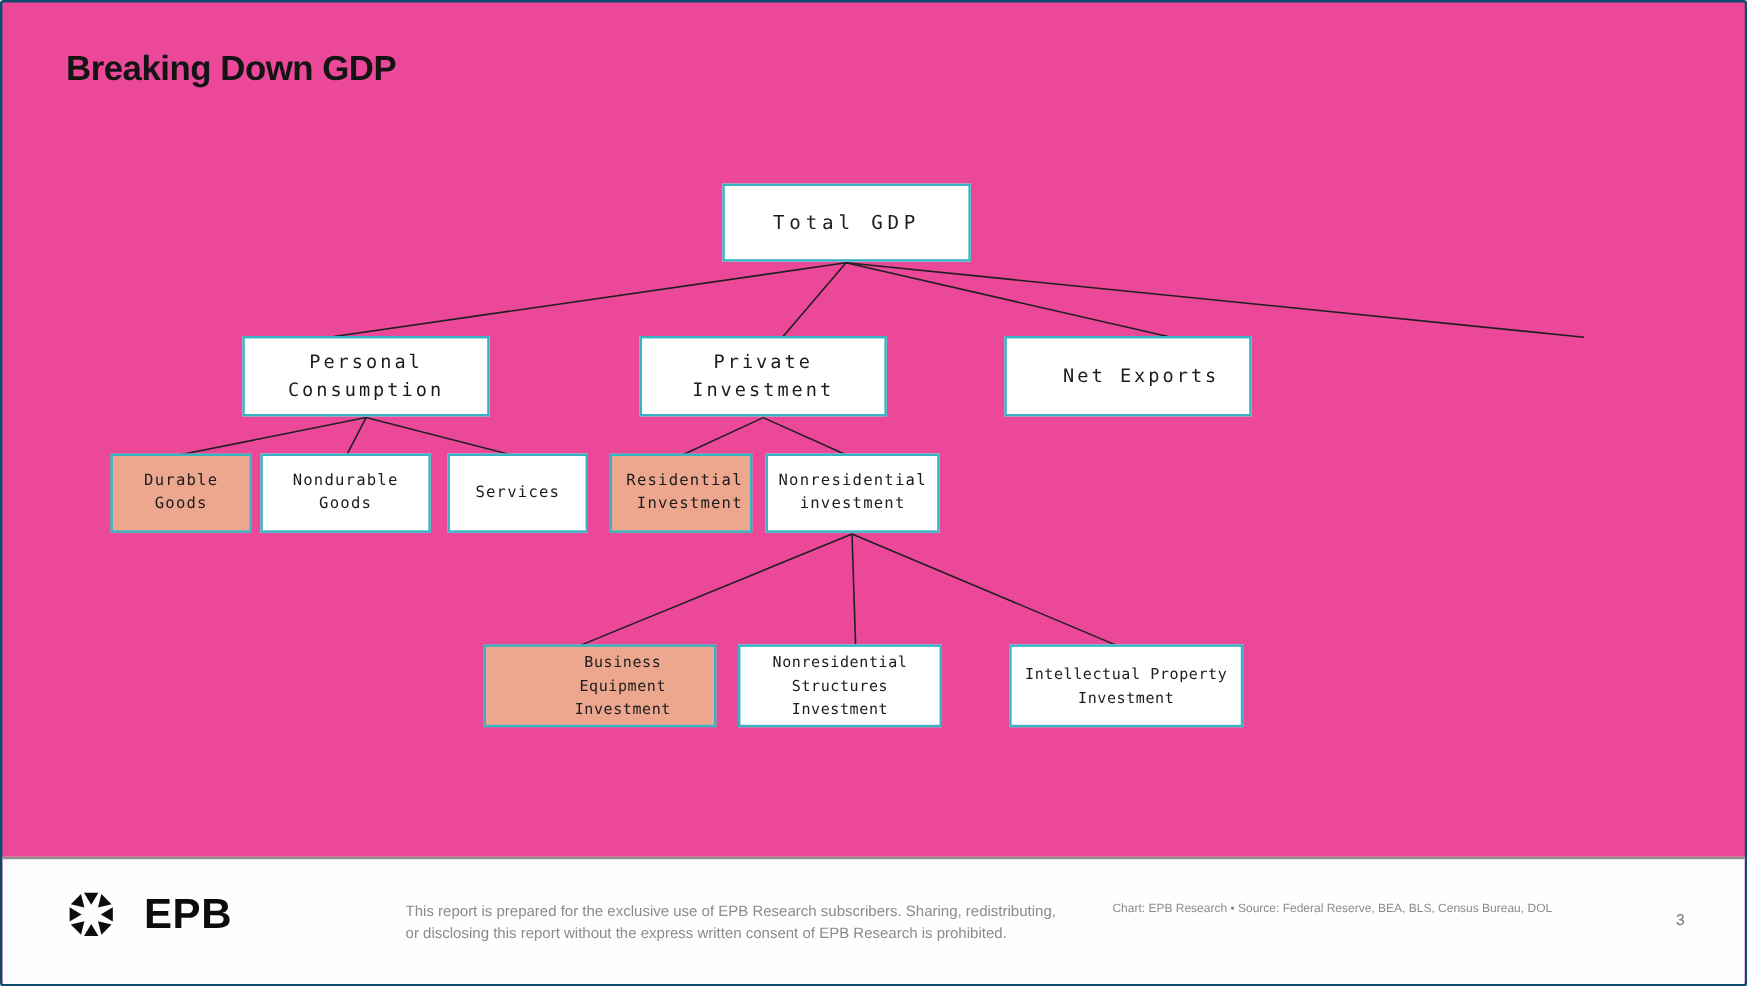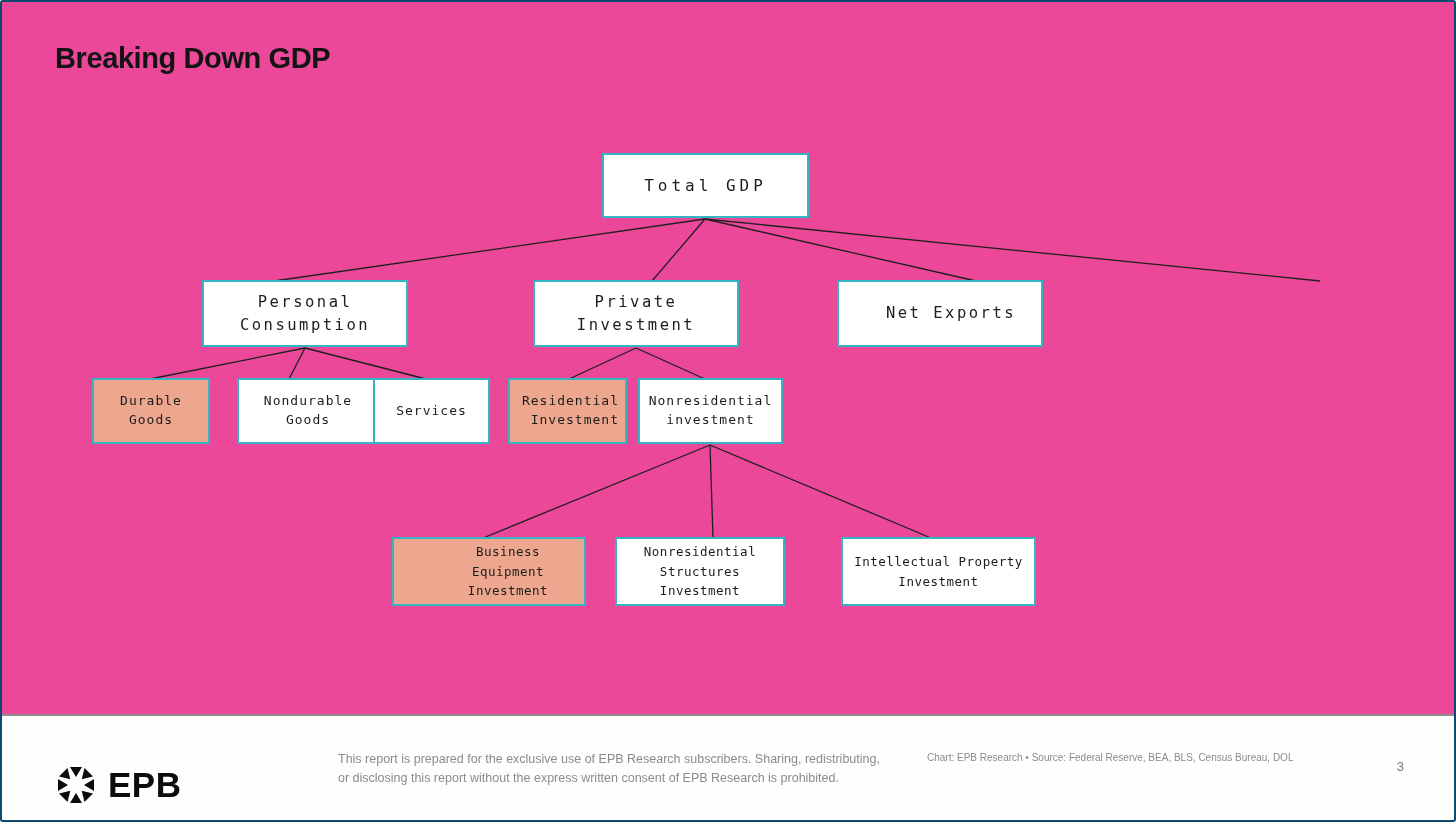--- a/index.html
+++ b/index.html
@@ -37,21 +37,21 @@
   .lv4 { font-size: 12.5px; letter-spacing: 0.5px; line-height: 1.55; }
 
   .footer {
     position: absolute; left: 0; right: 0; bottom: 0;
     height: 106px;
     background: #fefefe;
     border-top: 2px solid #8f8f8f;
   }
   .logo {
     position: absolute; left: 52px; top: 24px;
-    display: flex; align-items: center; gap: 10px; margin-top: 23px;
+    display: flex; align-items: center; gap: 22px;
   }
   .logo-text {
     font-size: 35px; font-weight: 800; color: #0c0c0c; letter-spacing: 0.5px;
   }
   .disclaimer {
     position: absolute; left: 336px; top: 34px; width: 548px;
     font-size: 12.5px; color: #8b8b8b; line-height: 1.55;
   }
   .credit {
     position: absolute; left: 925px; top: 34px; width: 392px;
@@ -90,29 +90,29 @@
 
   <div class="node lv2" style="left:200px; top:278px; width:206px; height:67px;">Personal Consumption</div>
 
   <div class="node lv2" style="left:531px; top:278px; width:206px; height:67px;">Private Investment</div>
 
   <div class="node lv2" style="left:835px; top:278px; width:206px; height:67px;padding-left:28px;">Net Exports</div>
 
 
   <div class="node lv3 highlight" style="left:90px; top:376px; width:118px; height:66px;">Durable Goods</div>
 
-  <div class="node lv3" style="left:215px; top:376px; width:142px; height:66px;margin-left:20px;">Nondurable Goods</div>
+  <div class="node lv3" style="left:215px; top:376px; width:142px; height:66px;">Nondurable Goods</div>
 
   <div class="node lv3" style="left:371px; top:376px; width:117px; height:66px;">Services</div>
 
   <div class="node lv3 highlight" style="left:506px; top:376px; width:119px; height:66px;text-align:right;">Residential Investment</div>
 
   <div class="node lv3" style="left:636px; top:376px; width:145px; height:66px;">Nonresidential investment</div>
 
-  <div class="node lv4 highlight" style="left:390px; top:535px; width:194px; height:69px;padding-left:44px;">Business Equipment Investment</div>
+  <div class="node lv4 highlight" style="left:401px; top:535px; width:194px; height:69px;padding-left:44px;">Business Equipment Investment</div>
 
   <div class="node lv4" style="left:613px; top:535px; width:170px; height:69px;">Nonresidential Structures Investment</div>
 
   <div class="node lv4" style="left:839px; top:535px; width:195px; height:69px;text-align:center;">Intellectual Property Investment</div>
 
   <div class="footer">
 
     <div class="logo">
       <span style="display:inline-flex;">
         <svg width="44" height="44" viewBox="-22 -22 44 44">

